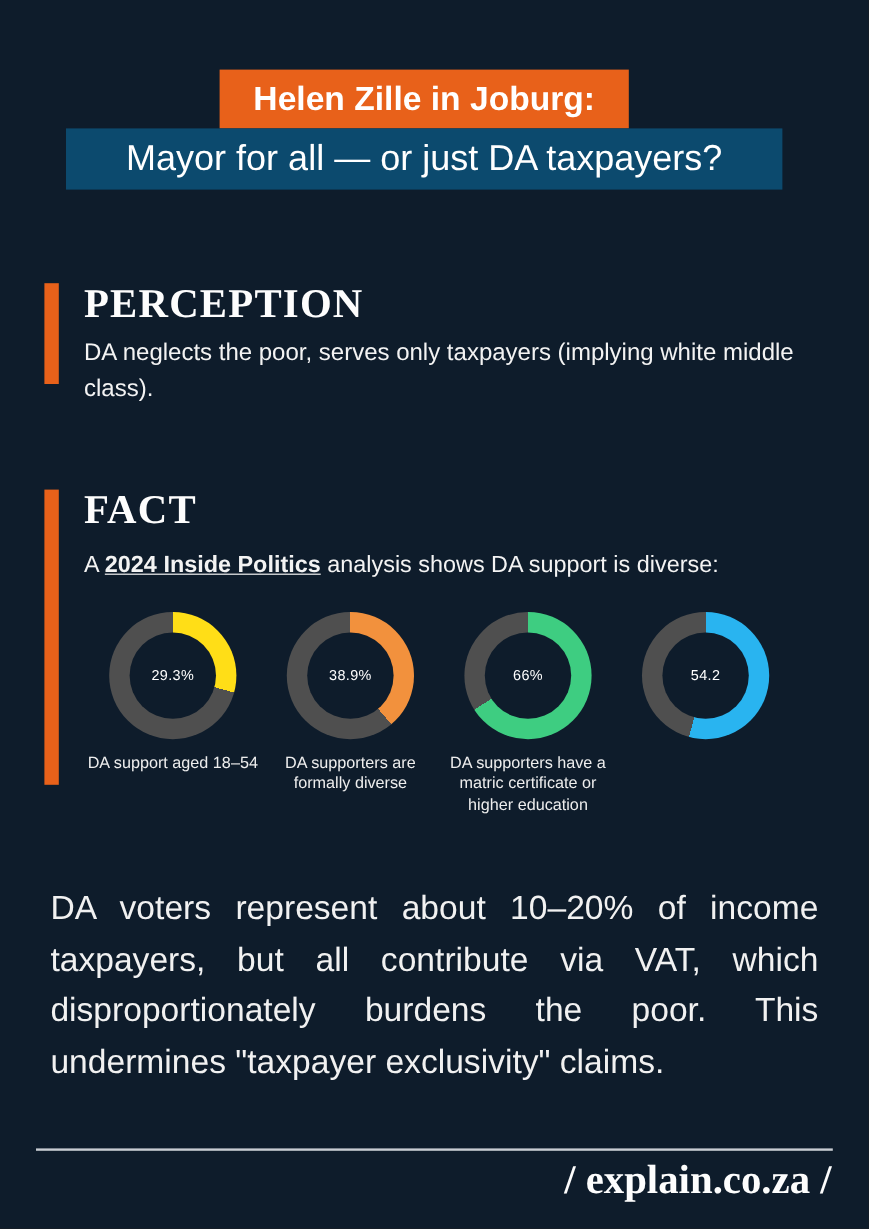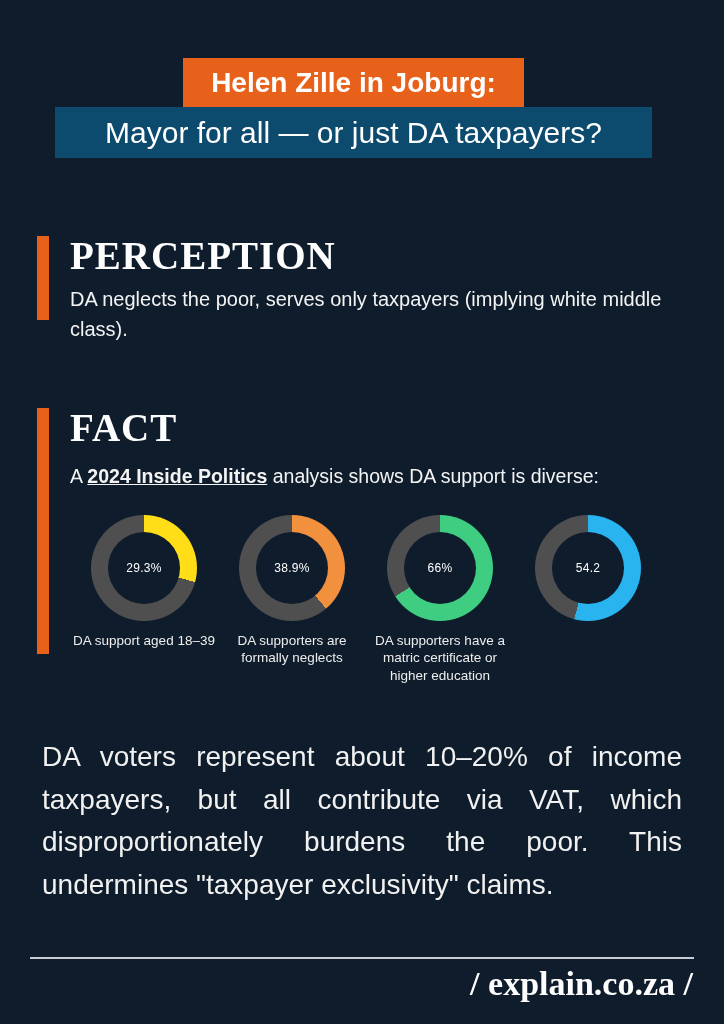--- a/index.html
+++ b/index.html
@@ -30,21 +30,21 @@
     font-weight:400; font-size:30px; line-height:51px;
     width:597px; text-align:center; white-space:nowrap;
   }
 
   
   .section { position:absolute; left:37px; display:flex; }
   .accent-bar { width:12px; background:#E8611A; flex:none; }
   .section-content { margin-left:21px; }
   .section-heading {
     font-family:"Liberation Serif", serif;
-    font-weight:700; font-size:39px; line-height:1.05;
+    font-weight:700; font-size:34px; line-height:1.05;
     letter-spacing:1px; color:#FDFDFD;
   }
   .perception { top:236px; }
   .perception .accent-bar { height:84px; }
   .perception-body {
     margin-top:7px; font-size:20px; line-height:1.5;
     color:#F3F3F3; max-width:612px;
   }
 
   .fact { top:408px; right:14px; }
@@ -109,29 +109,29 @@
       <div class="section-heading">FACT</div>
       <div class="fact-intro"><span>A </span><span class="fact-link">2024 Inside Politics</span><span> analysis shows DA support is diverse:</span></div>
 
       <div class="donut-row">
         <div class="donut-cell">
           <div class="donut" style="background: conic-gradient(rgb(255, 222, 23) 0%, rgb(255, 222, 23) 29.3%, rgb(79, 79, 79) 29.3%, rgb(79, 79, 79) 100%);">
             <div class="donut-hole">
               <span class="donut-value">29.3%</span>
             </div>
           </div>
-          <div class="donut-label">DA support aged 18–39</div>
+          <div class="donut-label">DA support aged 18–54</div>
         </div>
         <div class="donut-cell">
           <div class="donut" style="background: conic-gradient(rgb(242, 145, 61) 0%, rgb(242, 145, 61) 38.9%, rgb(79, 79, 79) 38.9%, rgb(79, 79, 79) 100%); text-align: center;">
             <div class="donut-hole">
               <span class="donut-value">38.9%</span>
             </div>
           </div>
-          <div class="donut-label">DA supporters are formally neglects</div>
+          <div class="donut-label">DA supporters are formally diverse</div>
         </div>
         <div class="donut-cell">
           <div class="donut" style="background: conic-gradient(rgb(62, 205, 129) 0%, rgb(62, 205, 129) 66%, rgb(79, 79, 79) 66%, rgb(79, 79, 79) 100%);">
             <div class="donut-hole">
               <span class="donut-value">66%</span>
             </div>
           </div>
           <div class="donut-label">DA supporters have a matric certificate or higher education</div>
         </div>
         <div class="donut-cell">

